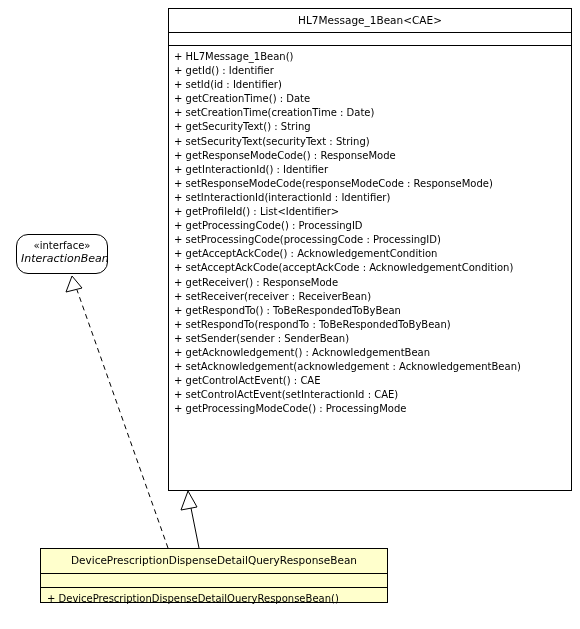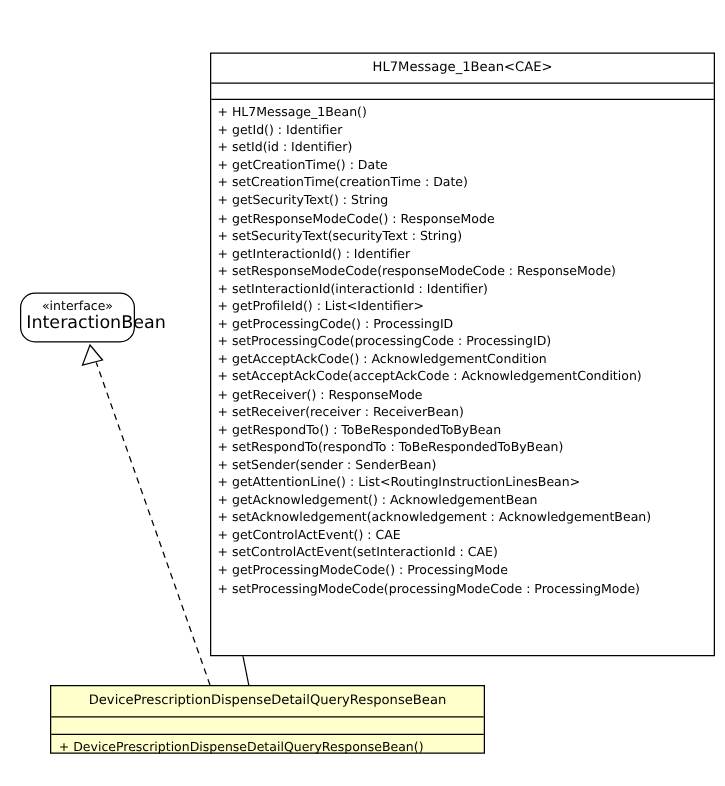--- a/index.html
+++ b/index.html
@@ -42,42 +42,42 @@
     white-space: nowrap;
     font-size: 10px;
   }
 
   
   #main-class {
     left: 168px;
     top: 8px;
     width: 404px;
     height: 483px;
-    margin-top: 34px;
   }
 
   
   #interface-class {
     left: 16px;
     top: 234px;
     width: 92px;
     height: 40px;
     border-radius: 12px;
   }
   #interface-class .uml-title {
     padding: 4px 4px 5px 4px;
     line-height: 13px;
   }
   .stereo {
     display: block;
     font-size: 10px;
   }
   .iname {
     display: block;
-    font-size: 14px;
+    font-size: 11px;
+    font-style: italic;
   }
 
   
   #bottom-class {
     left: 40px;
     top: 548px;
     width: 348px;
     height: 55px;
     background: #ffffcc;
   }
@@ -121,42 +121,40 @@
   <div class="uml-sep"></div>
   <div class="uml-empty"></div>
   <div class="uml-sep"></div>
   <div class="uml-members">
     <div class="uml-member">+ HL7Message_1Bean()</div>
     <div class="uml-member">+ getId() : Identifier</div>
     <div class="uml-member">+ setId(id : Identifier)</div>
     <div class="uml-member">+ getCreationTime() : Date</div>
     <div class="uml-member">+ setCreationTime(creationTime : Date)</div>
     <div class="uml-member">+ getSecurityText() : String</div>
+    <div class="uml-member">+ setSecurityText(securityText : String)</div>
     <div class="uml-member">+ getResponseModeCode() : ResponseMode</div>
-    <div class="uml-member">+ setSecurityText(securityText : String)</div>
     <div class="uml-member">+ getInteractionId() : Identifier</div>
     <div class="uml-member">+ setResponseModeCode(responseModeCode : ResponseMode)</div>
     <div class="uml-member">+ setInteractionId(interactionId : Identifier)</div>
     <div class="uml-member">+ getProfileId() : List&lt;Identifier&gt;</div>
     <div class="uml-member">+ getProcessingCode() : ProcessingID</div>
     <div class="uml-member">+ setProcessingCode(processingCode : ProcessingID)</div>
     <div class="uml-member">+ getAcceptAckCode() : AcknowledgementCondition</div>
     <div class="uml-member">+ setAcceptAckCode(acceptAckCode : AcknowledgementCondition)</div>
     <div class="uml-member">+ getReceiver() : ResponseMode</div>
     <div class="uml-member">+ setReceiver(receiver : ReceiverBean)</div>
     <div class="uml-member">+ getRespondTo() : ToBeRespondedToByBean</div>
     <div class="uml-member">+ setRespondTo(respondTo : ToBeRespondedToByBean)</div>
     <div class="uml-member">+ setSender(sender : SenderBean)</div>
-    <div class="uml-member">+ getAttentionLine() : List&lt;RoutingInstructionLinesBean&gt;</div>
     <div class="uml-member">+ getAcknowledgement() : AcknowledgementBean</div>
     <div class="uml-member">+ setAcknowledgement(acknowledgement : AcknowledgementBean)</div>
     <div class="uml-member">+ getControlActEvent() : CAE</div>
     <div class="uml-member">+ setControlActEvent(setInteractionId : CAE)</div>
     <div class="uml-member">+ getProcessingModeCode() : ProcessingMode</div>
-    <div class="uml-member">+ setProcessingModeCode(processingModeCode : ProcessingMode)</div>
   </div>
 </div>
 
 <div class="uml-box" id="interface-class">
   <div class="uml-title">
     <span class="stereo">«interface»</span>
     <span class="iname">InteractionBean</span>
   </div>
 </div>
 

